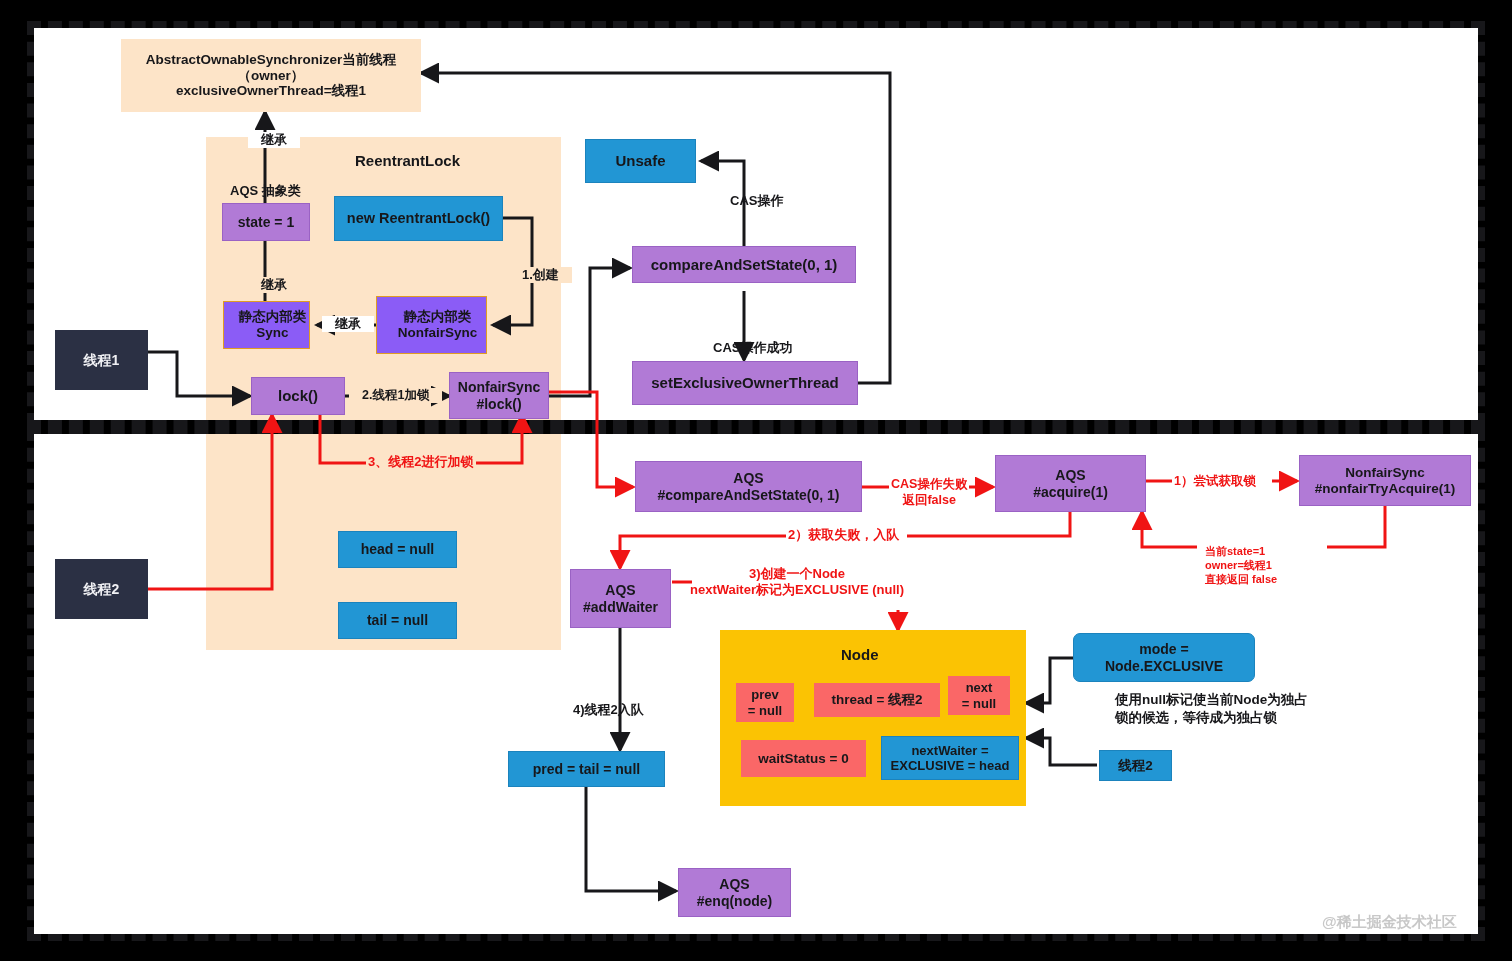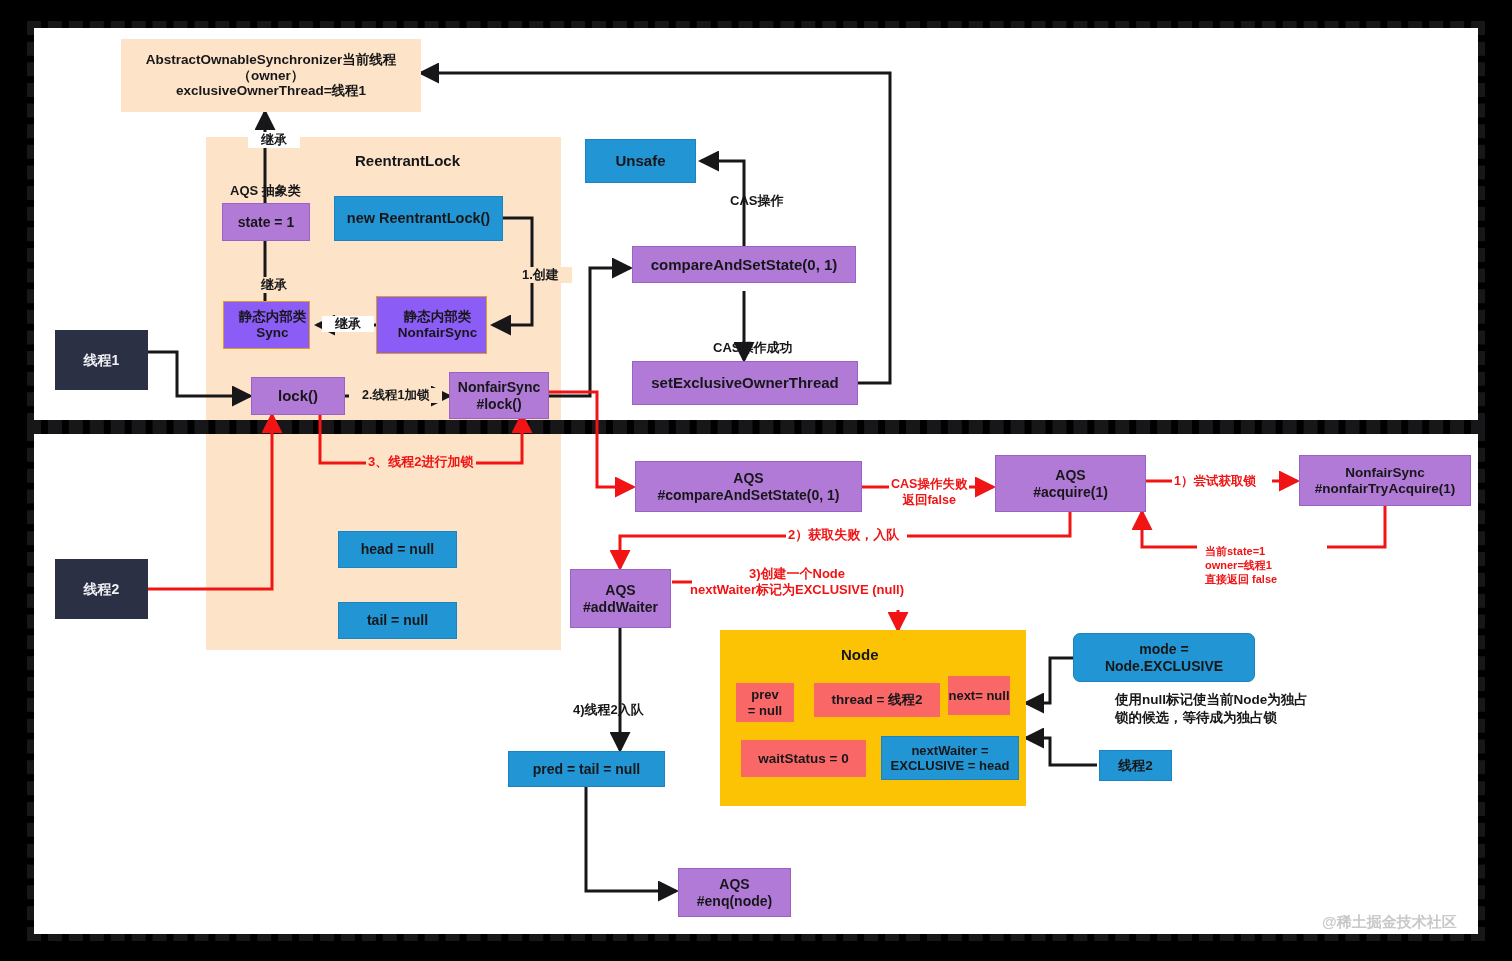--- a/index.html
+++ b/index.html
@@ -234,21 +234,21 @@
   <div class="box yellow" style="left:720px;top:630px;width:306px;height:176px;display:block;"></div>
   <div class="title" style="left:841px;top:646px;font-size:15px;">Node</div>
 
   <div class="box salmon" style="left:736px;top:683px;width:58px;height:39px;flex-direction:column;font-size:13px;">
     <span>prev</span>
     <span>= null</span>
   </div>
 
   <div class="box salmon" style="left:814px;top:683px;width:126px;height:34px;font-size:13.5px;">thread = 线程2</div>
 
-  <div class="box salmon" style="left:948px;top:676px;width:62px;height:39px;flex-direction:row;font-size:13px;">
+  <div class="box salmon" style="left:948px;top:676px;width:62px;height:39px;flex-direction:column;font-size:13px;">
     <span>next</span>
     <span>= null</span>
   </div>
 
   <div class="box salmon" style="left:741px;top:740px;width:125px;height:37px;font-size:13.5px;">waitStatus = 0</div>
 
   <div class="box blue" style="left:881px;top:736px;width:138px;height:44px;flex-direction:column;font-size:13px;color:#17171a;">
     <span>nextWaiter =</span>
     <span>EXCLUSIVE = head</span>
   </div>

